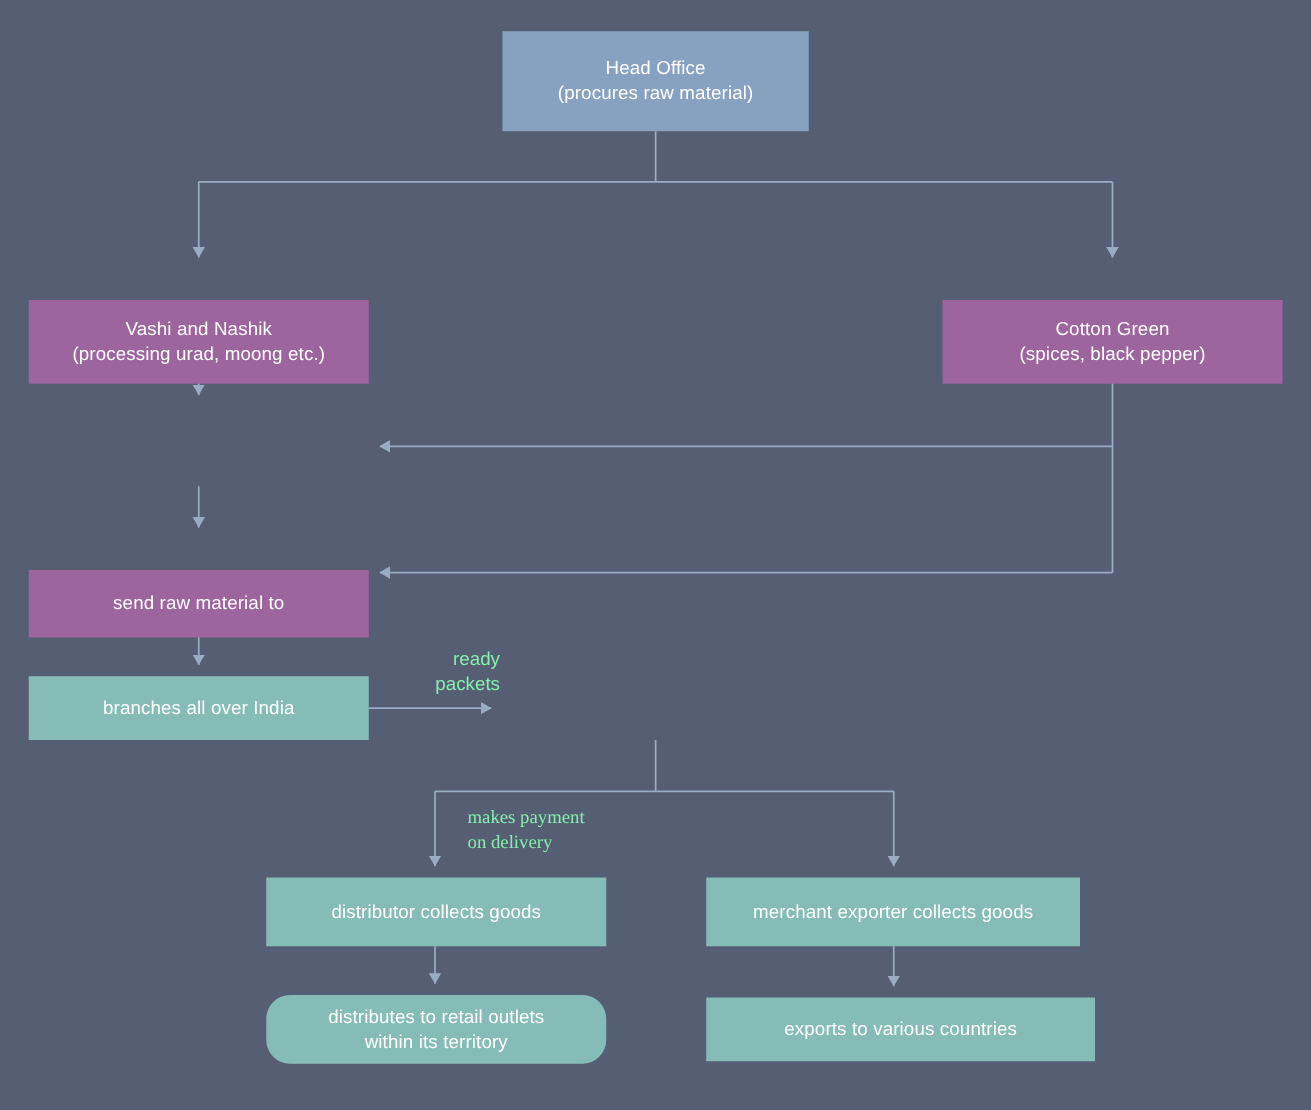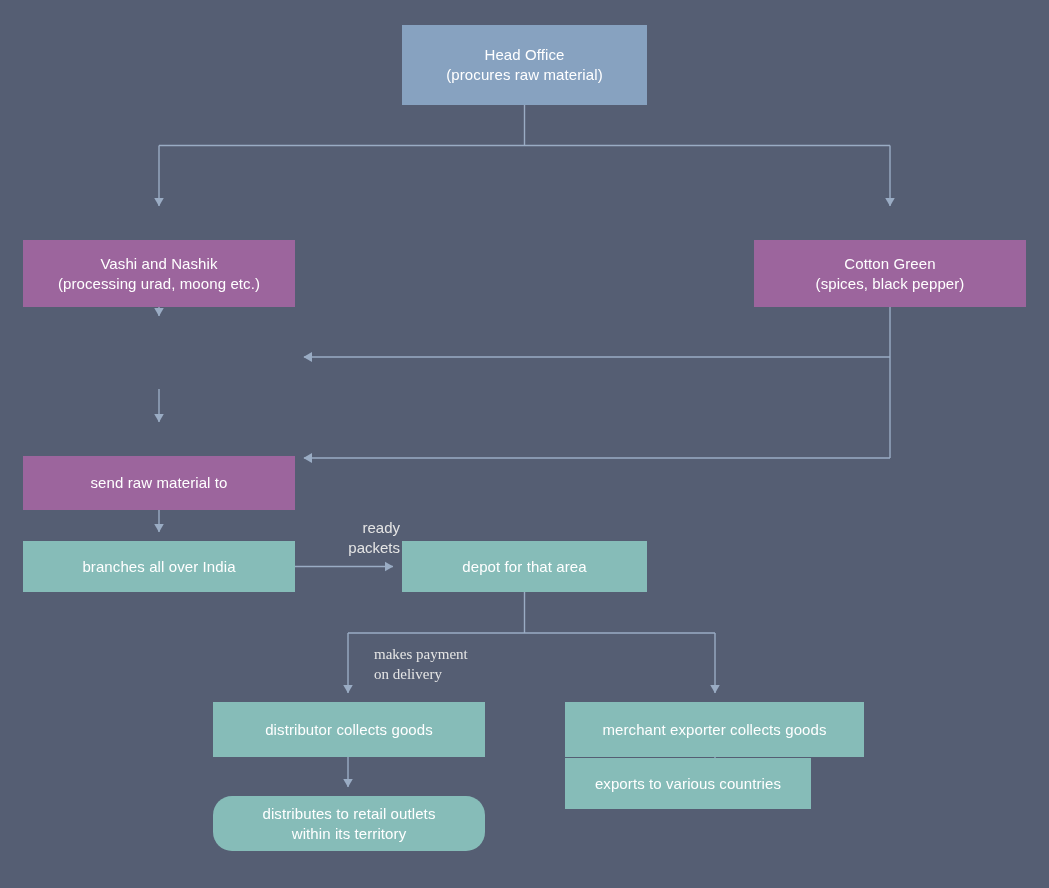--- a/index.html
+++ b/index.html
@@ -40,21 +40,21 @@
     padding: 4px 8px;
     white-space: pre-line;
     letter-spacing: 0.1px;
   }
   .node.blue   { background: #87a2c0; }
   .node.purple { background: #9c659d; margin-top: 25px; }
   .node.teal   { background: #86bcb8; align-items: center; }
 
   .edge-label {
     position: absolute;
-    color: #e5e5e5;
+    color: #86efac;
     font-size: 15px;
     line-height: 1.32;
     white-space: pre-line;
     text-align: left;
   }
   .edge-label.right-align { text-align: right; }
 </style>
 </head>
 <body>
 
@@ -120,38 +120,35 @@
 
 
   <div class="node purple" style="left:23px; top:431px; width:272px; height:54px;">
     <span>send raw material to</span>
   </div>
 
   <div class="node teal" style="left:23px; top:541px; width:272px; height:51px;">
     <span>branches all over India</span>
   </div>
 
-  <div class="node teal" style="left:402px; top:541px; width:245px; height:51px;">
-    <span>depot for that area</span>
-  </div>
 
   <div class="node teal" style="left:213px; top:702px; width:272px; height:55px;">
     <span>distributor collects goods</span>
   </div>
 
   <div class="node teal" style="left:565px; top:702px; width:299px; height:55px;">
     <span>merchant exporter collects goods</span>
   </div>
 
   <div class="node teal" style="left:213px; top:796px; width:272px; height:55px;border-radius:19px;">
     <span>distributes to retail outlets
 within its territory</span>
   </div>
 
-  <div class="node teal" style="left:565px; top:758px; width:246px; height:51px;">
+  <div class="node teal" style="left:565px; top:798px; width:311px; height:51px;">
     <span>exports to various countries</span>
   </div>
 
   <div class="edge-label right-align" style="left:338px; top:518px; width:62px;">ready
 packets</div>
 
   <div class="edge-label" style="left:374px; top:645px; width:180px;font-family:Liberation Serif, serif;">makes payment
 on delivery</div>
 
 </div>

